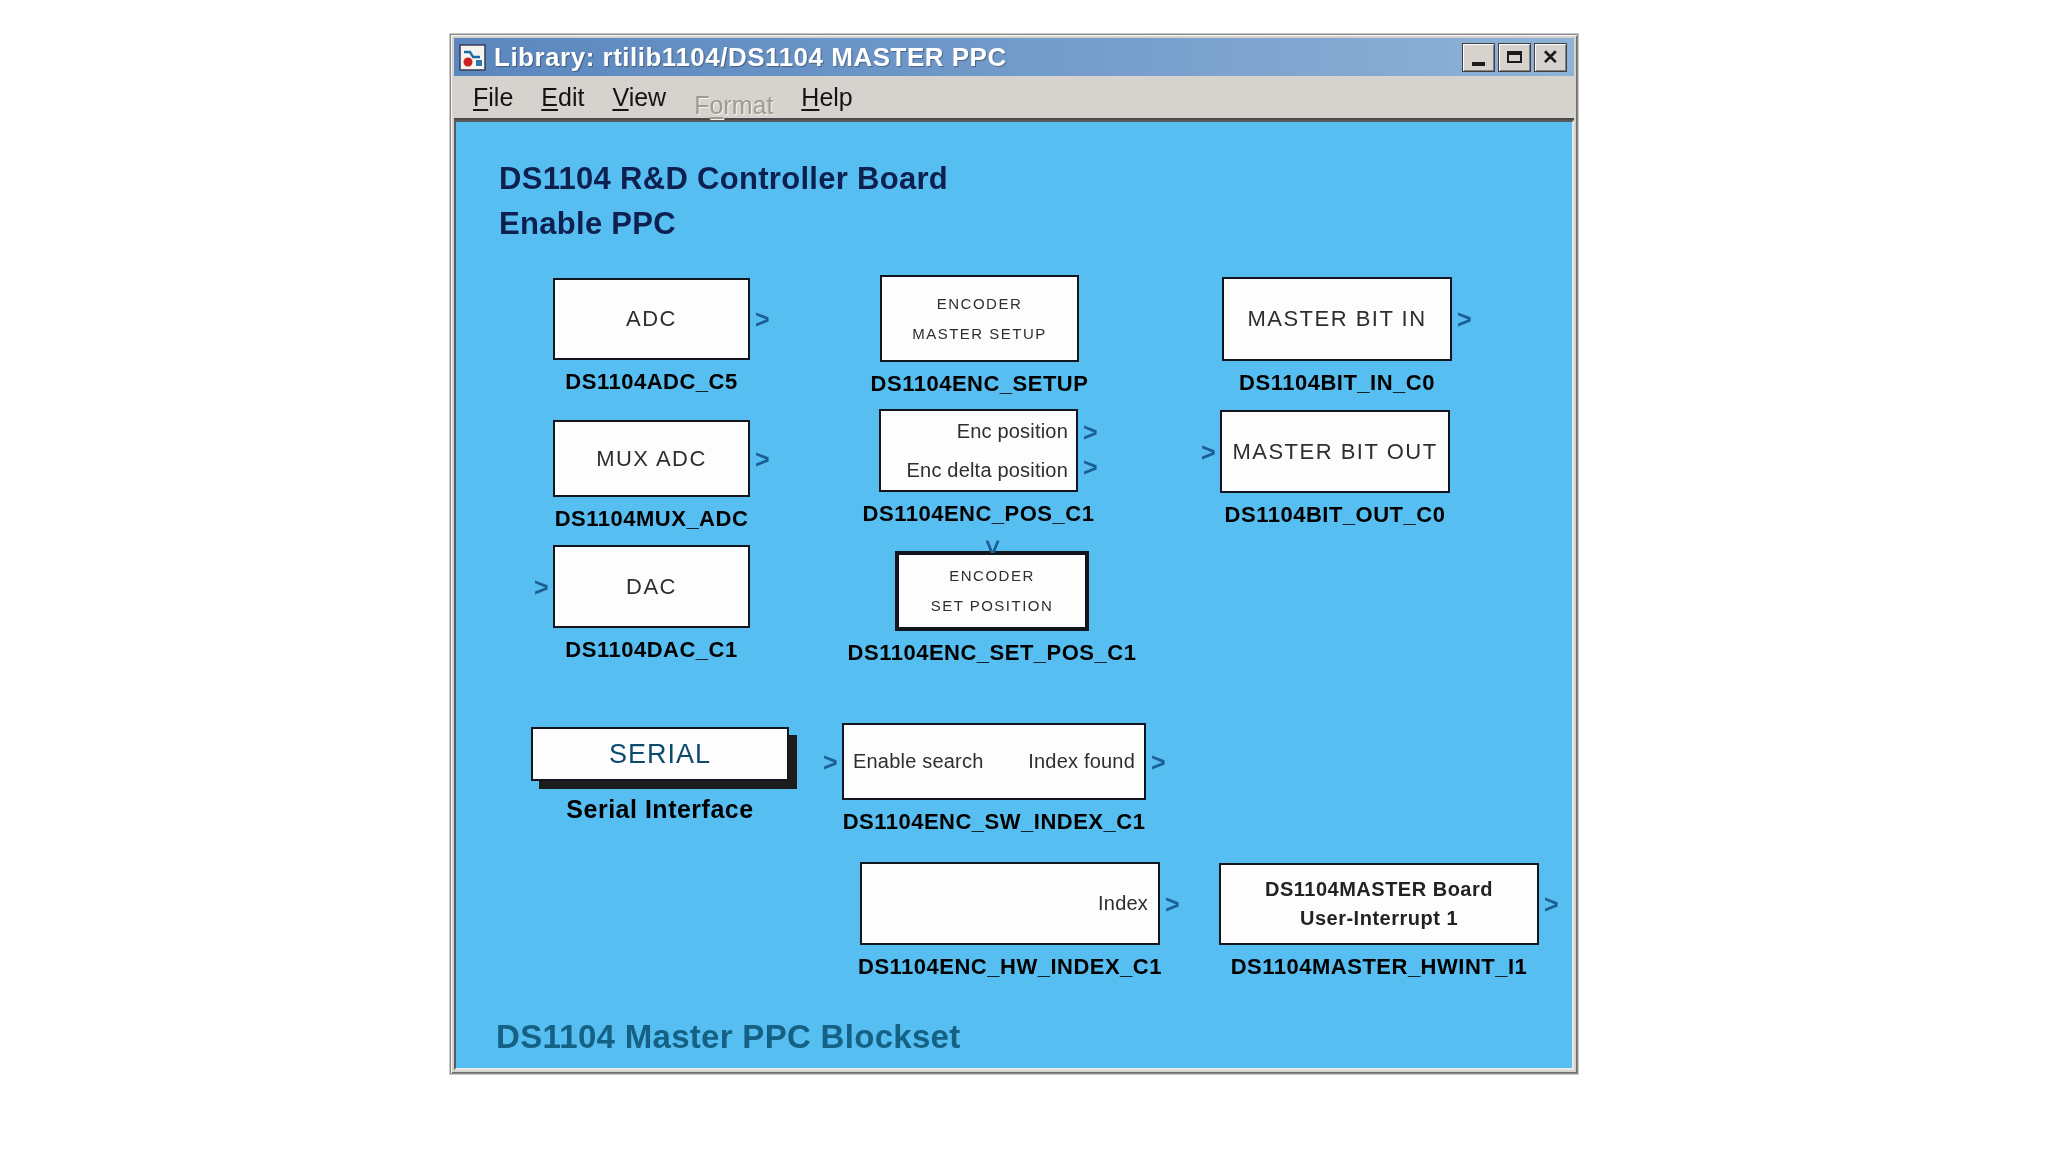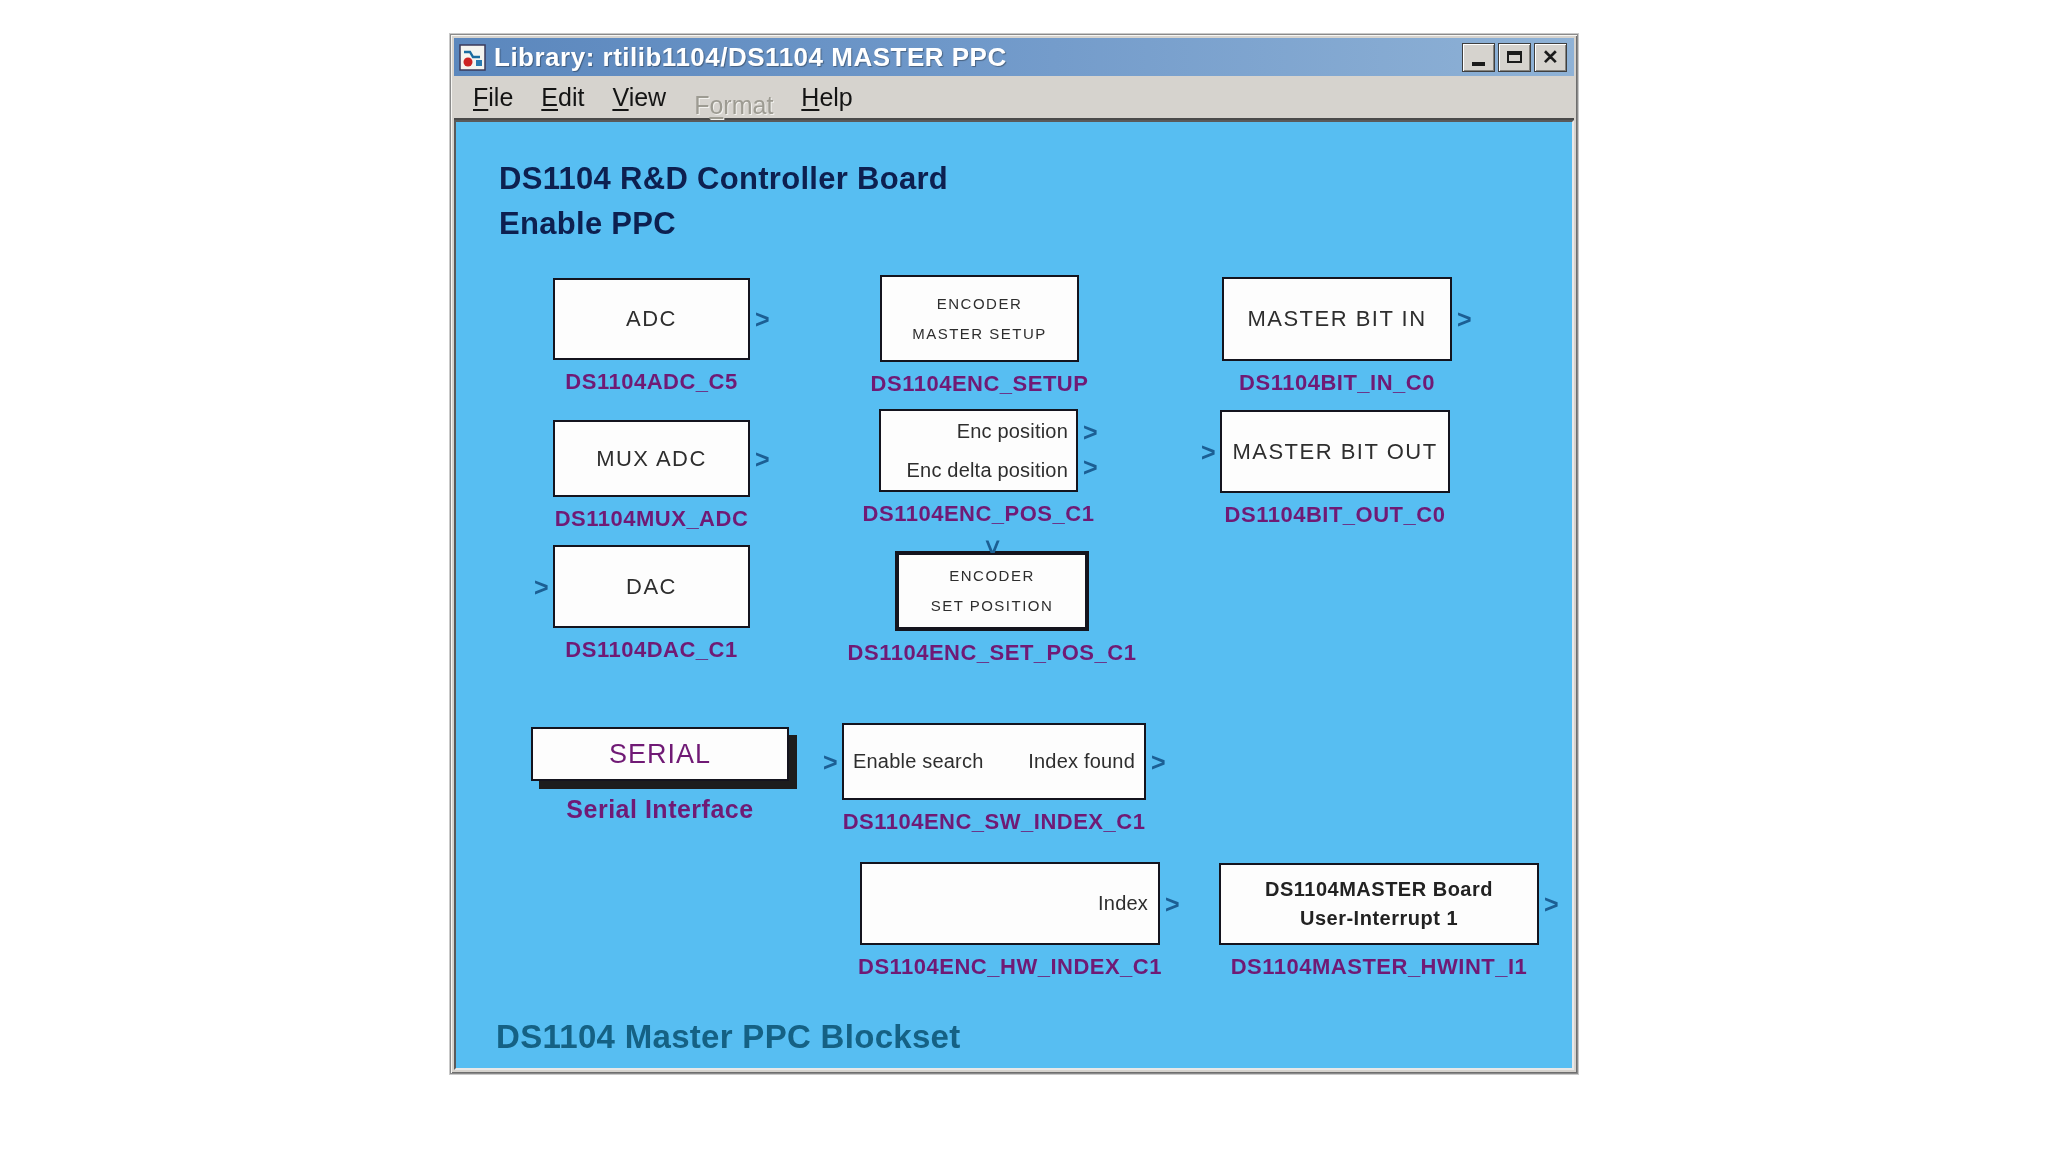--- a/index.html
+++ b/index.html
@@ -60,42 +60,42 @@
   .blk { position:absolute; }
   .box {
     position:relative; background:#fdfdfd; border:2px solid #14141e; box-sizing:border-box;
     display:flex; flex-direction:column; align-items:center; justify-content:center;
     color:#2e2e2e; font-size:22px; letter-spacing:1.5px; text-align:center;
   }
   .box .line { line-height:30px; font-size:15px; }
   .blk-label {
     position:absolute; top:100%; left:50%; transform:translateX(-50%);
     margin-top:9px; white-space:nowrap; font-weight:bold; font-size:22px;
-    color:#701a75; letter-spacing:0.5px;
+    color:#000000; letter-spacing:0.5px;
   }
   .port {
     position:absolute; font-size:25px; font-weight:bold; color:#1c5f94; line-height:1;
   }
   .port.out   { right:-23px; top:50%; transform:translateY(-50%); }
   .port.in    { left:-21px;  top:50%; transform:translateY(-50%); }
   .port.out1  { right:-23px; top:26%; transform:translateY(-50%); }
   .port.out2  { right:-23px; top:71%; transform:translateY(-50%); }
   .port.top   { top:-20px; left:50%; transform:translateX(-50%) rotate(90deg); }
   
   #blk-adc        { left:97px;  top:156px;border-radius:14px; } #blk-adc .box        { width:197px; height:82px; }
   #blk-enc-setup  { left:424px; top:153px; } #blk-enc-setup .box  { width:199px; height:87px; }
   #blk-bit-in     { left:766px; top:155px; } #blk-bit-in .box     { width:230px; height:84px; }
   #blk-mux-adc    { left:97px;  top:298px; } #blk-mux-adc .box    { width:197px; height:77px; }
   #blk-enc-pos    { left:423px; top:287px; } #blk-enc-pos .box    { width:199px; height:83px; align-items:flex-end; justify-content:space-around; padding-right:8px; }
   #blk-enc-pos .box .portlabel { font-size:20px; letter-spacing:0.2px; line-height:1; }
   #blk-bit-out    { left:764px; top:288px; } #blk-bit-out .box    { width:230px; height:83px; }
   #blk-dac        { left:97px;  top:423px; } #blk-dac .box        { width:197px; height:83px; }
   #blk-set-pos    { left:439px; top:429px; } #blk-set-pos .box    { width:194px; height:80px; border-width:4px; }
   #blk-serial     { left:75px;  top:605px; }
-  #blk-serial .box { width:258px; height:54px; box-shadow:8px 8px 0 #1d1d1d; font-size:27px; color:#701a75; letter-spacing:1px; }
+  #blk-serial .box { width:258px; height:54px; box-shadow:8px 8px 0 #1d1d1d; font-size:27px; color:#0c4a6e; letter-spacing:1px; }
   #blk-serial .blk-label { font-size:25px; margin-top:14px; }
   #blk-sw-index   { left:386px; top:601px; } 
   #blk-sw-index .box { width:304px; height:77px; flex-direction:row; justify-content:space-between; padding:0 9px; }
   #blk-sw-index .box .portlabel { font-size:20px; letter-spacing:0.2px; }
   #blk-hw-index   { left:378px; top:740px;margin-left:26px; }
   #blk-hw-index .box { width:300px; height:83px; align-items:flex-end; padding-right:10px; }
   #blk-hw-index .box .portlabel { font-size:20px; letter-spacing:0.2px; }
   #blk-hwint      { left:763px; top:741px; } 
   #blk-hwint .box { width:320px; height:82px; }
   #blk-hwint .box .line { font-size:20px; font-weight:600; letter-spacing:0.5px; line-height:29px; color:#222; }

